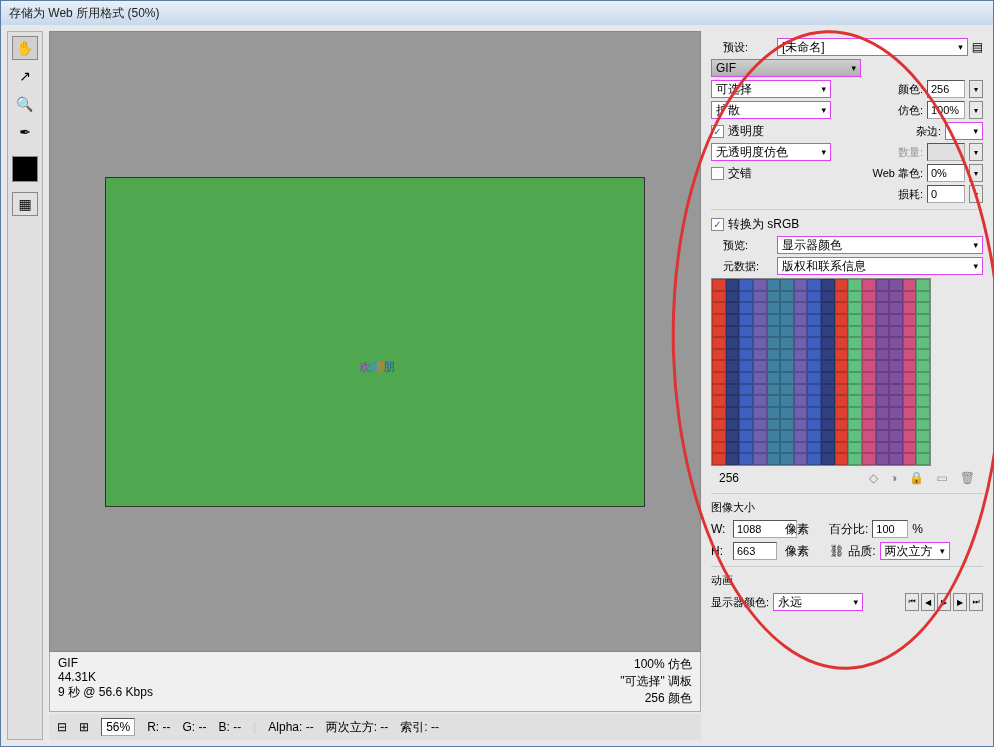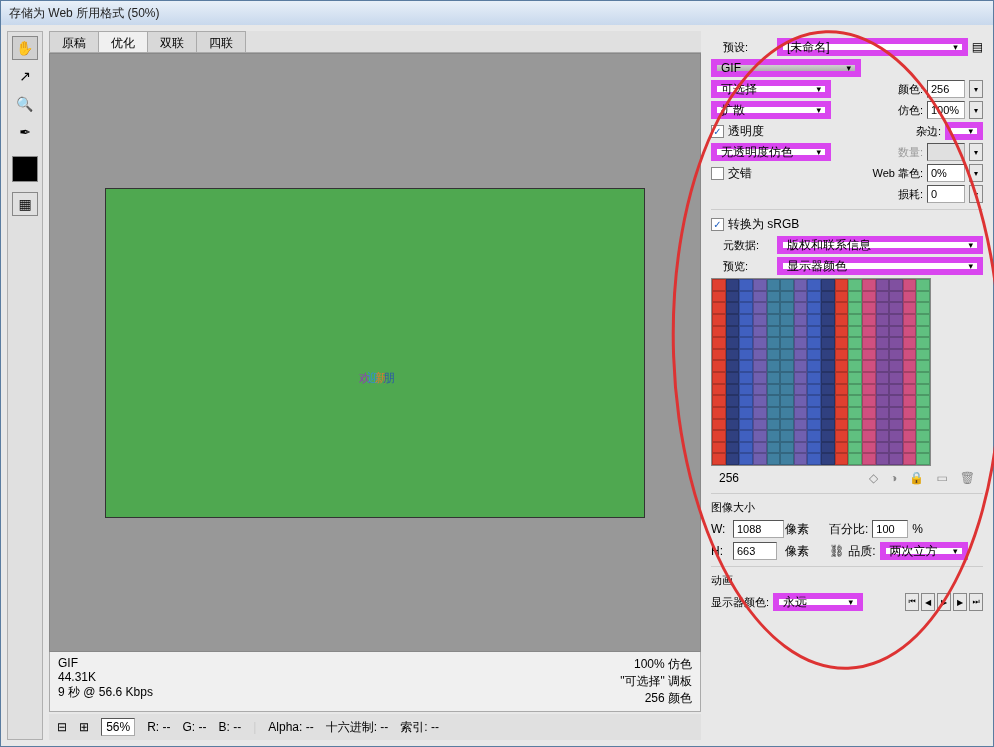--- a/index.html
+++ b/index.html
@@ -25,21 +25,21 @@
 .info-bar { background: #f0f0f0; border: 1px solid #aaa; border-top: none; padding: 4px 8px; display: flex; justify-content: space-between; font-size: 11px; }
 .status-row { background: #e0e0e0; padding: 4px 8px; display: flex; align-items: center; gap: 12px; font-size: 11px; margin-top: 2px; }
 .zoom-box { border: 1px inset #aaa; padding: 1px 4px; background: #fff; }
 .bottom-bar { padding: 6px 10px; display: flex; align-items: center; gap: 10px; border-top: 1px solid #ccc; }
 .btn { border: 1px solid #888; background: linear-gradient(#f8f8f8, #e0e0e0); padding: 3px 18px; cursor: pointer; border-radius: 3px; }
 .btn.primary { background: linear-gradient(#d0e8ff, #a0c8f0); border-color: #5080b0; }
 .panel { width: 280px; background: #e8e8e8; padding: 4px; overflow: hidden; position: relative; }
 .panel-row { display: flex; align-items: center; margin: 3px 0; gap: 4px; }
 .panel-label { width: 50px; text-align: left; font-size: 11px; margin-left: 12px; }
 .panel-label-r { font-size: 11px; margin-left: auto; }
-.dropdown { border: 6px solid #d946ef; background: #fff; padding: 1px 4px; font-size: 11px; height: 18px; flex: 1; display: flex; align-items: center; justify-content: space-between; }
+.dropdown { border: 1px solid #d946ef; background: #fff; padding: 1px 4px; font-size: 11px; height: 18px; flex: 1; display: flex; align-items: center; justify-content: space-between; }
 .dropdown::after { content: "▾"; font-size: 9px; }
 .dropdown.dark { background: linear-gradient(#d0d0d0, #b0b0b0); }
 .num-input { border: 1px inset #aaa; background: #fff; width: 38px; padding: 1px 3px; font-size: 11px; text-align: left; height: 18px; }
 .num-input.disabled { background: #e0e0e0; color: #999; }
 .checkbox { width: 13px; height: 13px; border: 1px solid #888; background: #fff; display: inline-flex; align-items: center; justify-content: center; font-size: 10px; color: #2060c0; }
 .section-title { font-size: 11px; margin: 6px 0 3px; padding-bottom: 2px; }
 .color-table { width: 220px; height: 188px; border: 1px solid #888; margin: 3px 0; display: grid; grid-template-columns: repeat(16, 1fr); grid-template-rows: repeat(16, 1fr); }
 .cswatch { border: 0.5px solid rgba(0,0,0,0.2); }
 .ct-footer { display: flex; align-items: center; justify-content: space-between; font-size: 11px; padding: 2px 8px; }
 .ct-icons { display: flex; gap: 12px; color: #888; }
@@ -57,26 +57,20 @@
     <div class="toolbar">
       <div class="tool active">✋</div>
       <div class="tool">↗</div>
       <div class="tool">🔍</div>
       <div class="tool">✒</div>
       <div class="swatch-box"></div>
       <div class="tool" style="margin-top:6px;border:1px solid #888;">▦</div>
     </div>
 
     <div class="main">
-      <div class="tabs">
-        <div class="tab">原稿</div>
-        <div class="tab active">优化</div>
-        <div class="tab">双联</div>
-        <div class="tab">四联</div>
-      </div>
       <div class="preview">
         <div class="canvas">
           <div class="canvas-text">
             <span class="c1">欢</span><span class="c2">迎</span><span class="c3">新</span><span class="c4">朋</span>
           </div>
         </div>
       </div>
       <div class="info-bar">
         <div>
           <div>GIF</div>
@@ -91,21 +85,21 @@
       </div>
       <div class="status-row">
         <span>⊟</span>
         <span>⊞</span>
         <span class="zoom-box">56%</span>
         <span>R: --</span>
         <span>G: --</span>
         <span>B: --</span>
         <span style="color:#ccc;">|</span>
         <span>Alpha: --</span>
-        <span>十六进制: --</span>
+        <span>两次立方: --</span>
         <span>索引: --</span>
       </div>
     </div>
 
     <div class="panel">
       <div class="panel-row">
         <span class="panel-label">预设:</span>
         <div class="dropdown" style="flex:1">
             <span>[未命名]</span>
           </div>
@@ -159,29 +153,29 @@
         <span class="panel-label-r">损耗:</span>
         <input class="num-input" value="0" style="">
         <span class="tiny-btn">▾</span>
       </div>
       <div class="sep"></div>
       <div class="panel-row">
         <span class="checkbox">✓</span>
         <span>转换为 sRGB</span>
       </div>
       <div class="panel-row">
+        <span class="panel-label">预览:</span>
+        <div class="dropdown">
+            <span>显示器颜色</span>
+          </div>
+      </div>
+      <div class="panel-row">
         <span class="panel-label">元数据:</span>
         <div class="dropdown">
             <span>版权和联系信息</span>
-          </div>
-      </div>
-      <div class="panel-row">
-        <span class="panel-label">预览:</span>
-        <div class="dropdown">
-            <span>显示器颜色</span>
           </div>
       </div>
       <div class="color-table" id="colortable">
           <div class="cswatch" style="background: rgb(224, 64, 48);"></div>
           <div class="cswatch" style="background: rgb(48, 64, 128);"></div>
           <div class="cswatch" style="background: rgb(64, 96, 192);"></div>
           <div class="cswatch" style="background: rgb(112, 96, 176);"></div>
           <div class="cswatch" style="background: rgb(64, 128, 160);"></div>
           <div class="cswatch" style="background: rgb(64, 128, 160);"></div>
           <div class="cswatch" style="background: rgb(112, 96, 176);"></div>
@@ -442,34 +436,34 @@
           <span>◑</span>
           <span>🔒</span>
           <span>▭</span>
           <span>🗑</span>
         </div>
       </div>
       <div class="sep"></div>
       <div class="section-title">图像大小</div>
       <div class="size-grid">
         <span>W:</span>
-        <input class="num-input" style="width: 51px;" value="1088">
+        <input class="num-input" style="width: 64px;" value="1088">
         <span>像素</span>
         <div style="display:flex;gap:4px;align-items:center;">
           <span>百分比:</span>
           <input class="num-input" style="width: 36px;" value="100">
           <span>%</span>
         </div>
         <span>H:</span>
         <input class="num-input" style="width: 44px;" value="663">
         <span>像素</span>
         <div style="display:flex;gap:4px;align-items:center;">
           <span>⛓</span>
           <span>品质:</span>
-          <div class="dropdown" style="width:88px;flex:none">
+          <div class="dropdown" style="width:70px;flex:none">
               <span>两次立方</span>
             </div>
         </div>
       </div>
       <div class="sep"></div>
       <div class="section-title">动画</div>
       <div class="panel-row">
         <span style="font-size:11px">显示器颜色:</span>
         <div class="dropdown" style="width:90px;flex:none">
             <span>永远</span>

